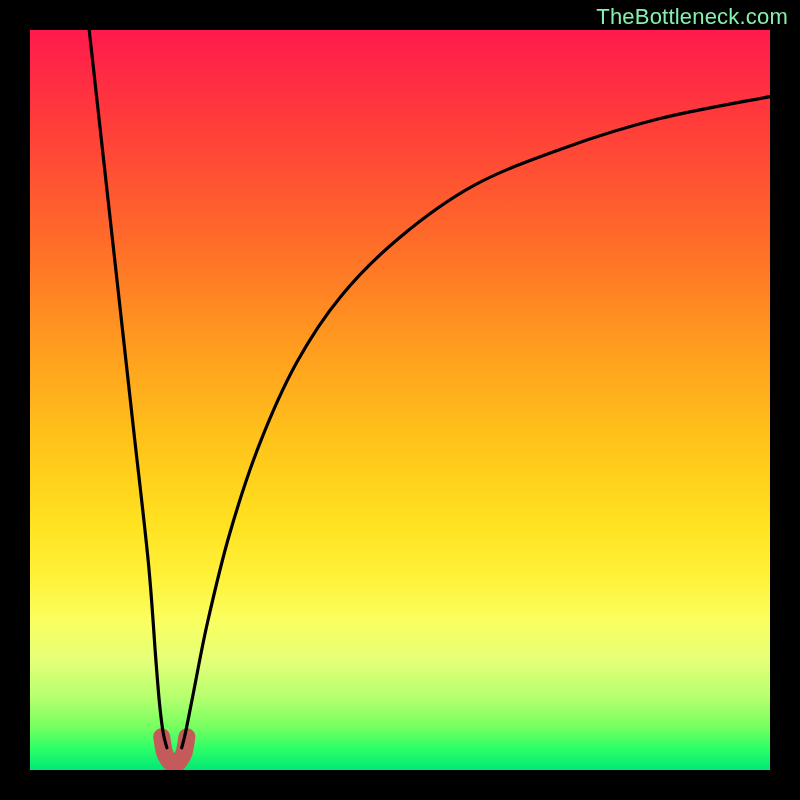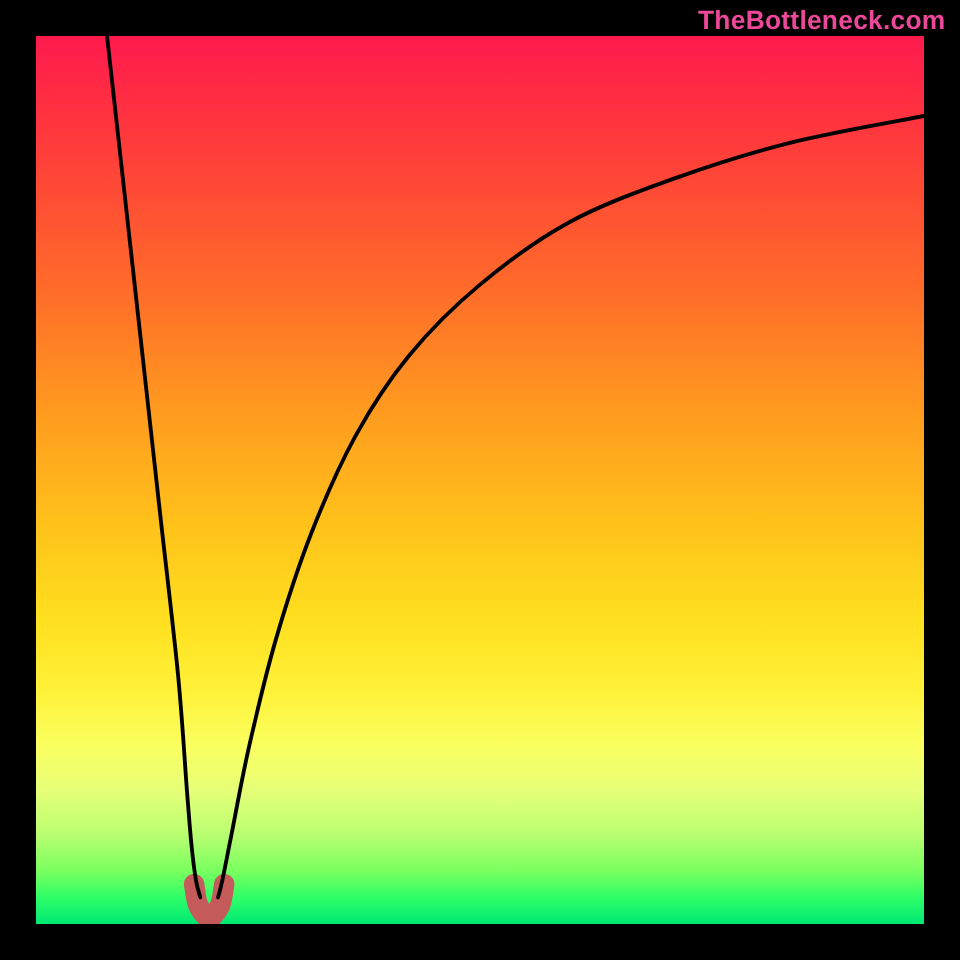--- a/index.html
+++ b/index.html
@@ -38,23 +38,23 @@
       #b8ff70 90%,
       #7aff60 94%,
       #2fff68 97%,
       #00e874 100%
     );
   }
   .watermark {
     position: absolute;
     top: 4px;
     right: 12px;
-    color: #ec4899;
+    color: #86efac;
     font-size: 22px;
-    font-weight: 700;
+    font-weight: 400;
     letter-spacing: 0.2px;
     user-select: none;
   }
   svg.curves {
     position: absolute;
     top: 0;
     left: 0;
     width: 740px;
     height: 740px;
   }

